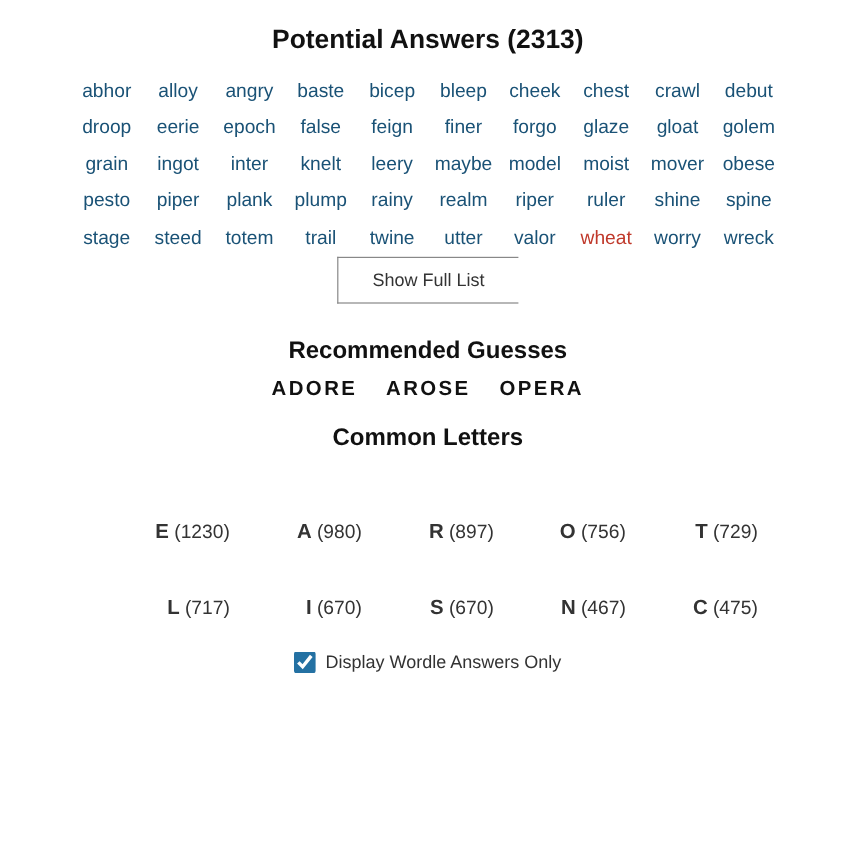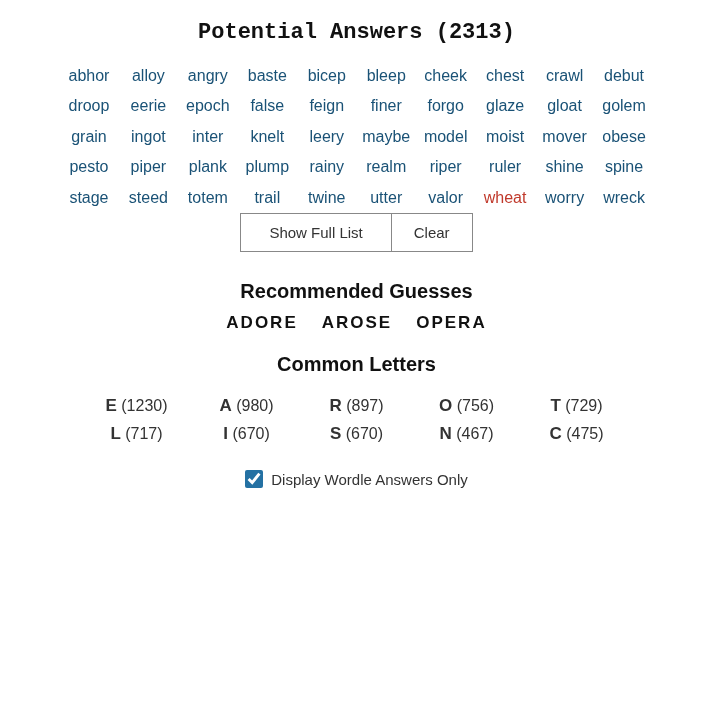--- a/index.html
+++ b/index.html
@@ -10,21 +10,20 @@
       width: 713px;
       min-height: 703px;
       padding: 20px 30px;
     }
     .potential-answers-title {
       text-align: center;
       font-size: 22px;
       font-weight: bold;
       margin-bottom: 16px;
       color: #111;
-      font-family: Liberation Mono, monospace;
     }
     .word-list {
       text-align: center;
       line-height: 1.9;
       font-size: 16px;
       color: #1a5276;
       padding: 0 10px;
     }
     .word-list span {
       display: inline-block;
@@ -85,24 +84,25 @@
     }
     .common-letters-grid {
       display: flex;
       flex-wrap: wrap;
       justify-content: center;
       gap: 0;
       margin-bottom: 22px;
     }
     .letter-item {
       min-width: 110px;
-      text-align: center;
+      text-align: right;
       font-size: 16px;
       color: #333;
       padding: 4px 0;
+      margin-top: 36px;
     }
     .letter-item .letter-key {
       font-weight: bold;
       font-size: 17px;
     }
     .checkbox-row {
       display: flex;
       justify-content: center;
       align-items: flex-end;
       gap: 8px;
@@ -118,21 +118,20 @@
 </head>
 <body>
 
 <h1 class="potential-answers-title">Potential Answers (2313)</h1>
 
 <div class="word-list" id="word-list-container">
 <span>abhor</span> <span>alloy</span> <span>angry</span> <span>baste</span> <span>bicep</span> <span>bleep</span> <span>cheek</span> <span>chest</span> <span>crawl</span> <span>debut</span> <span>droop</span> <span>eerie</span> <span>epoch</span> <span>false</span> <span>feign</span> <span>finer</span> <span>forgo</span> <span>glaze</span> <span>gloat</span> <span>golem</span> <span>grain</span> <span>ingot</span> <span>inter</span> <span>knelt</span> <span>leery</span> <span>maybe</span> <span>model</span> <span>moist</span> <span>mover</span> <span>obese</span> <span>pesto</span> <span>piper</span> <span>plank</span> <span>plump</span> <span>rainy</span> <span>realm</span> <span>riper</span> <span>ruler</span> <span>shine</span> <span>spine</span> <span>stage</span> <span>steed</span> <span>totem</span> <span>trail</span> <span>twine</span> <span>utter</span> <span>valor</span> <span class="word-highlight">wheat</span> <span>worry</span> <span>wreck</span> </div>
 
 <div class="button-row">
   <button class="btn-show-full">Show Full List</button>
-  <button class="btn-clear">Clear</button>
 </div>
 
 <h2 class="recommended-title">Recommended Guesses</h2>
 
 <div class="recommended-words" id="recommended-words-container">
 <span>ADORE</span><span>AROSE</span><span>OPERA</span></div>
 
 <h2 class="common-letters-title">Common Letters</h2>
 
 <div class="common-letters-grid" id="common-letters-container">

